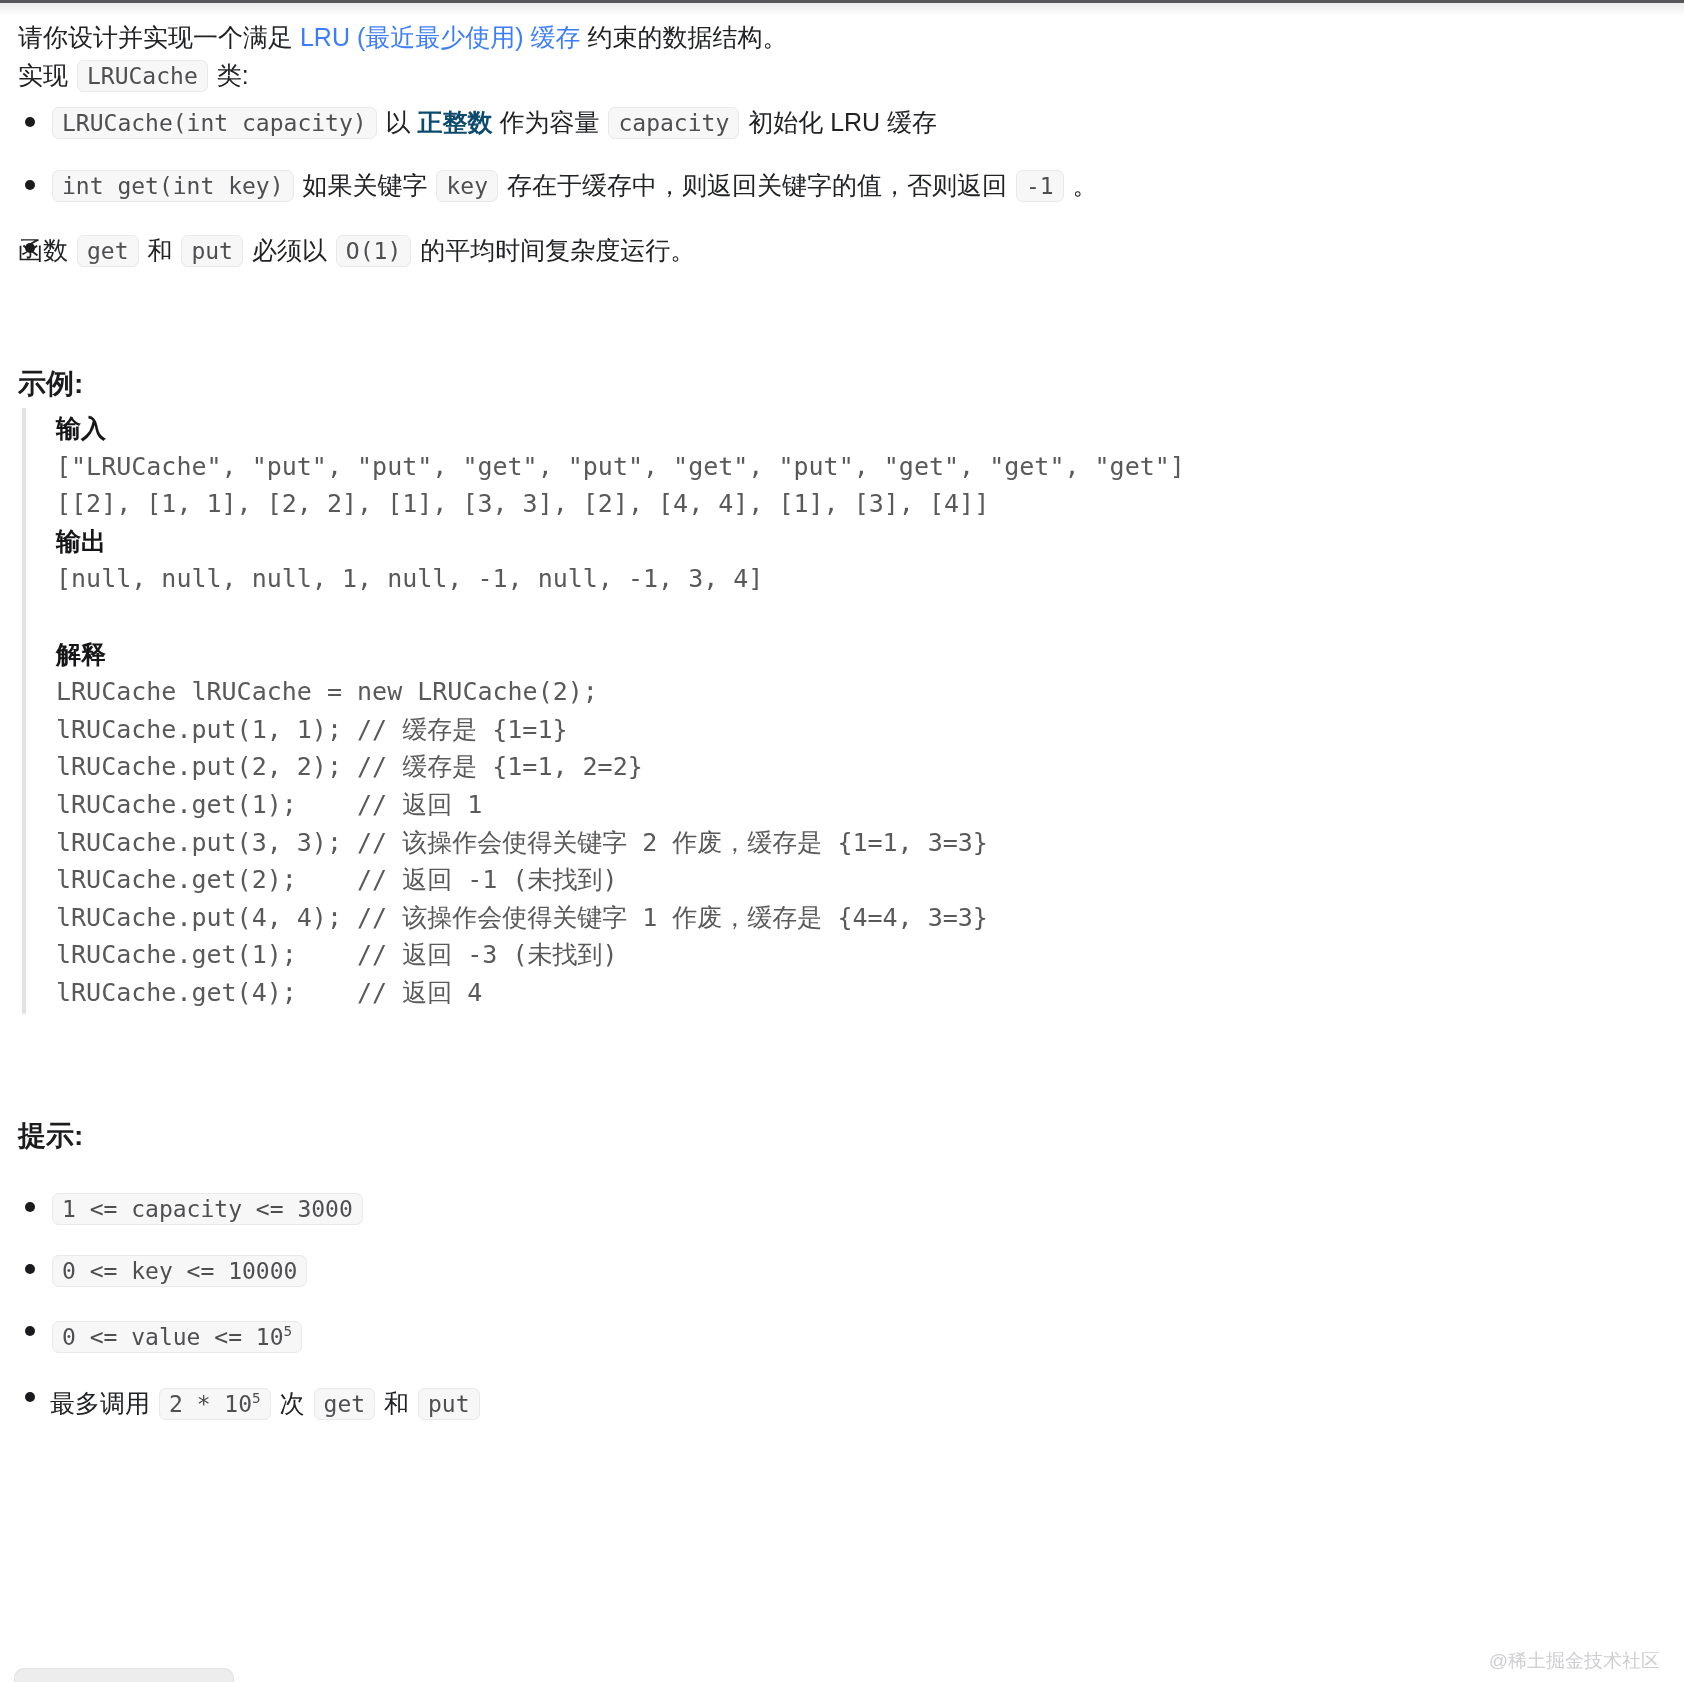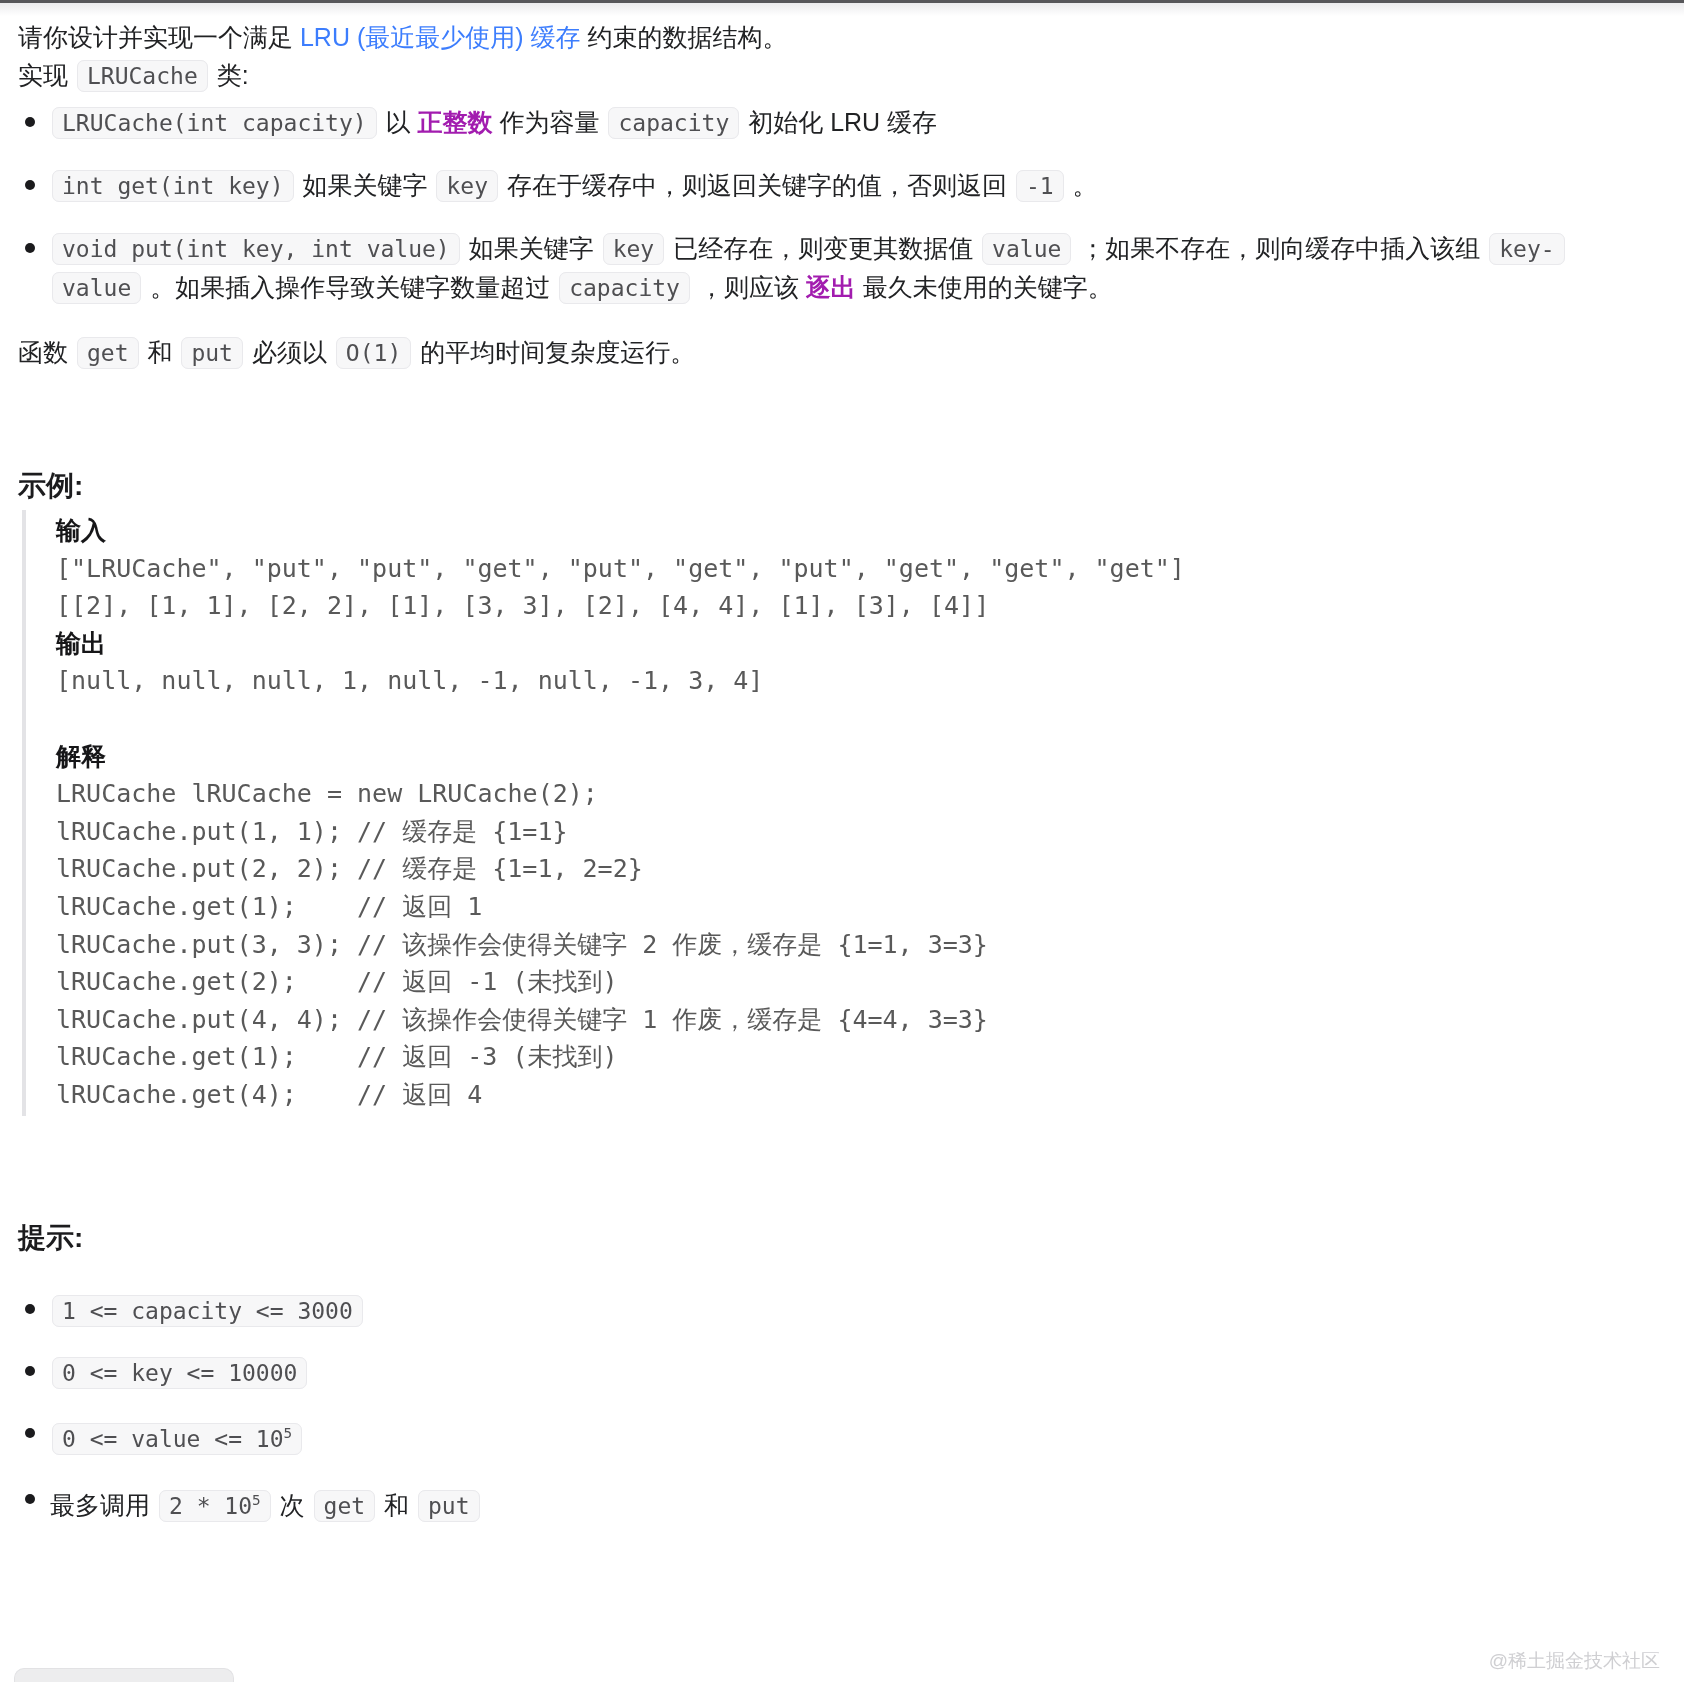--- a/index.html
+++ b/index.html
@@ -11,21 +11,21 @@
     color: var(--body-text, #212224);
   }
   .page { position: relative; width: 1684px; height: 1682px; }
   .top-edge { height: 3px; background: #57575a; }
   .top-fade { height: 13px; background: linear-gradient(#ebebed, #ffffff); }
   .content { padding: 2px 118px 0 18px; font-size: 25px; }
 
   p.para { margin: 0; line-height: 38px; }
   p.complexity { margin-top: 26px; }
 
-  strong { font-weight: 700; color: #a21caf; }
+  strong { font-weight: 700; color: #0c4a6e; }
 
   a.link {
     color: var(--link, #3c7dfd);
     text-decoration: none;
     cursor: pointer;
   }
 
   .chip {
     font-family: "DejaVu Sans Mono", "Liberation Mono", monospace;
     font-size: 23px;
@@ -114,21 +114,20 @@
       <li>
         <span class="dot"></span>
         <span class="li-body"><span class="chip">LRUCache(int capacity)</span> 以 <strong>正整数</strong> 作为容量 <span class="chip">capacity</span> 初始化 LRU 缓存</span>
       </li>
       <li>
         <span class="dot"></span>
         <span class="li-body"><span class="chip">int get(int key)</span> 如果关键字 <span class="chip">key</span> 存在于缓存中，则返回关键字的值，否则返回 <span class="chip">-1</span> 。</span>
       </li>
       <li>
         <span class="dot"></span>
-        <span class="li-body"><span class="chip">void put(int key, int value)</span> 如果关键字 <span class="chip">key</span> 已经存在，则变更其数据值 <span class="chip">value</span> ；如果不存在，则向缓存中插入该组 <span class="chip">key-value</span> 。如果插入操作导致关键字数量超过 <span class="chip">capacity</span> ，则应该 <strong>逐出</strong> 最久未使用的关键字。</span>
       </li>
     </ul>
 
     <p class="para complexity">函数 <span class="chip">get</span> 和 <span class="chip">put</span> 必须以 <span class="chip">O(1)</span> 的平均时间复杂度运行。</p>
 
     <h3 class="section-heading example-heading">示例:</h3>
 
     <div class="example-block">
       <div class="code-label">输入</div>
       <div>

